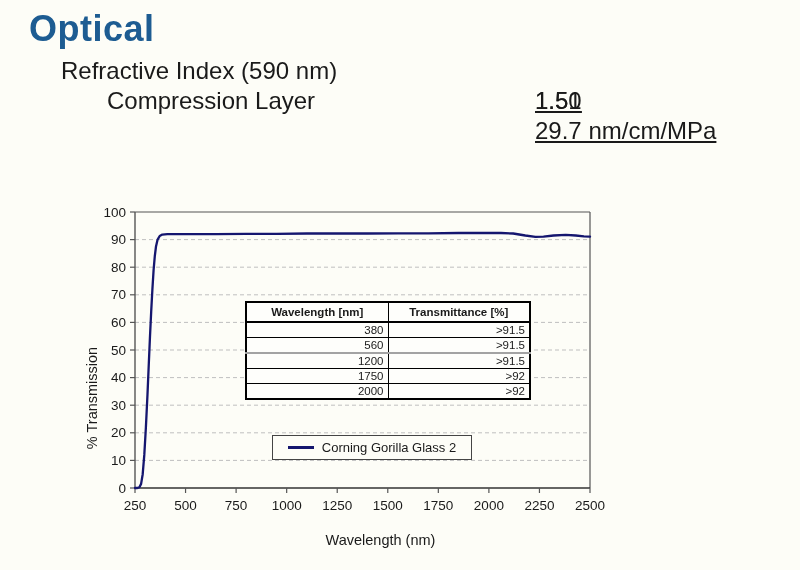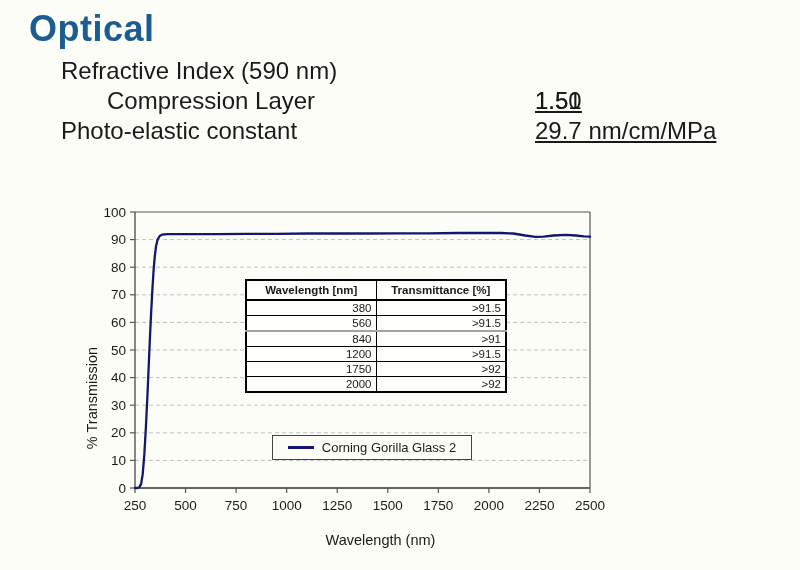--- a/index.html
+++ b/index.html
@@ -17,21 +17,21 @@
     font-size:24px;line-height:30px;margin-left:32px;
   }
   .spec-row{position:relative;white-space:nowrap;}
   .spec-row.indent .spec-label{padding-left:46px;}
   .spec-value{position:absolute;left:474px;top:0;text-decoration:underline;}
   
   .chart{position:absolute;left:85px;top:195px;width:560px;height:372px;}
   .chart svg{position:absolute;left:0;top:0;}
   .tick-label{font-size:13.5px;fill:#1a1a1a;}
   .axis-label{font-size:14.5px;fill:#1a1a1a;}
-  .inset-table-wrap{position:absolute;left:160px;top:84px;width:262px;}
+  .inset-table-wrap{position:absolute;left:160px;top:106px;width:286px;}
   table.inset{
     border-collapse:collapse;width:100%;
     background:#fefefb;border:2px solid #000;
     font-size:11.5px;table-layout:fixed;
   }
   table.inset th{
     border:1px solid #000;border-bottom:2px solid #000;
     font-weight:bold;text-align:center;padding:3px 2px;
   }
   table.inset td{
@@ -50,21 +50,21 @@
 <body>
 
 <div>
 
   <h1 class="page-title">Optical</h1>
 
   <div class="specs">
       <div class="spec-row"><span class="spec-label">Refractive Index (590 nm)</span></div>
       <div class="spec-row indent"><span class="spec-value">1.50</span></div>
       <div class="spec-row indent"><span class="spec-label">Compression Layer</span><span class="spec-value">1.51</span></div>
-      <div class="spec-row"><span class="spec-label">Photo-elastic constant</span><span class="spec-value">29.7 nm/cm/MPa</span></div>
+      <div class="spec-row"><span class="spec-value">29.7 nm/cm/MPa</span></div>
     </div>
 
   <div class="chart">
     <svg width="560" height="372" viewBox="0 0 560 372">
         <line x1="50" y1="265.4" x2="505" y2="265.4" stroke="#bfbfbf" stroke-width="1" stroke-dasharray="4 3"></line>
         <line x1="50" y1="237.8" x2="505" y2="237.8" stroke="#bfbfbf" stroke-width="1" stroke-dasharray="4 3"></line>
         <line x1="50" y1="210.2" x2="505" y2="210.2" stroke="#bfbfbf" stroke-width="1" stroke-dasharray="4 3"></line>
         <line x1="50" y1="182.6" x2="505" y2="182.6" stroke="#bfbfbf" stroke-width="1" stroke-dasharray="4 3"></line>
         <line x1="50" y1="155" x2="505" y2="155" stroke="#bfbfbf" stroke-width="1" stroke-dasharray="4 3"></line>
         <line x1="50" y1="127.4" x2="505" y2="127.4" stroke="#bfbfbf" stroke-width="1" stroke-dasharray="4 3"></line>
@@ -133,24 +133,20 @@
         <tbody>
             <tr>
               <td>380</td>
               <td>&gt;91.5</td>
             </tr>
             <tr class="group-end">
               <td>560</td>
               <td>&gt;91.5</td>
             </tr>
             <tr>
-              <td>840</td>
-              <td>&gt;91</td>
-            </tr>
-            <tr>
               <td>1200</td>
               <td>&gt;91.5</td>
             </tr>
             <tr>
               <td>1750</td>
               <td>&gt;92</td>
             </tr>
             <tr>
               <td>2000</td>
               <td>&gt;92</td>

